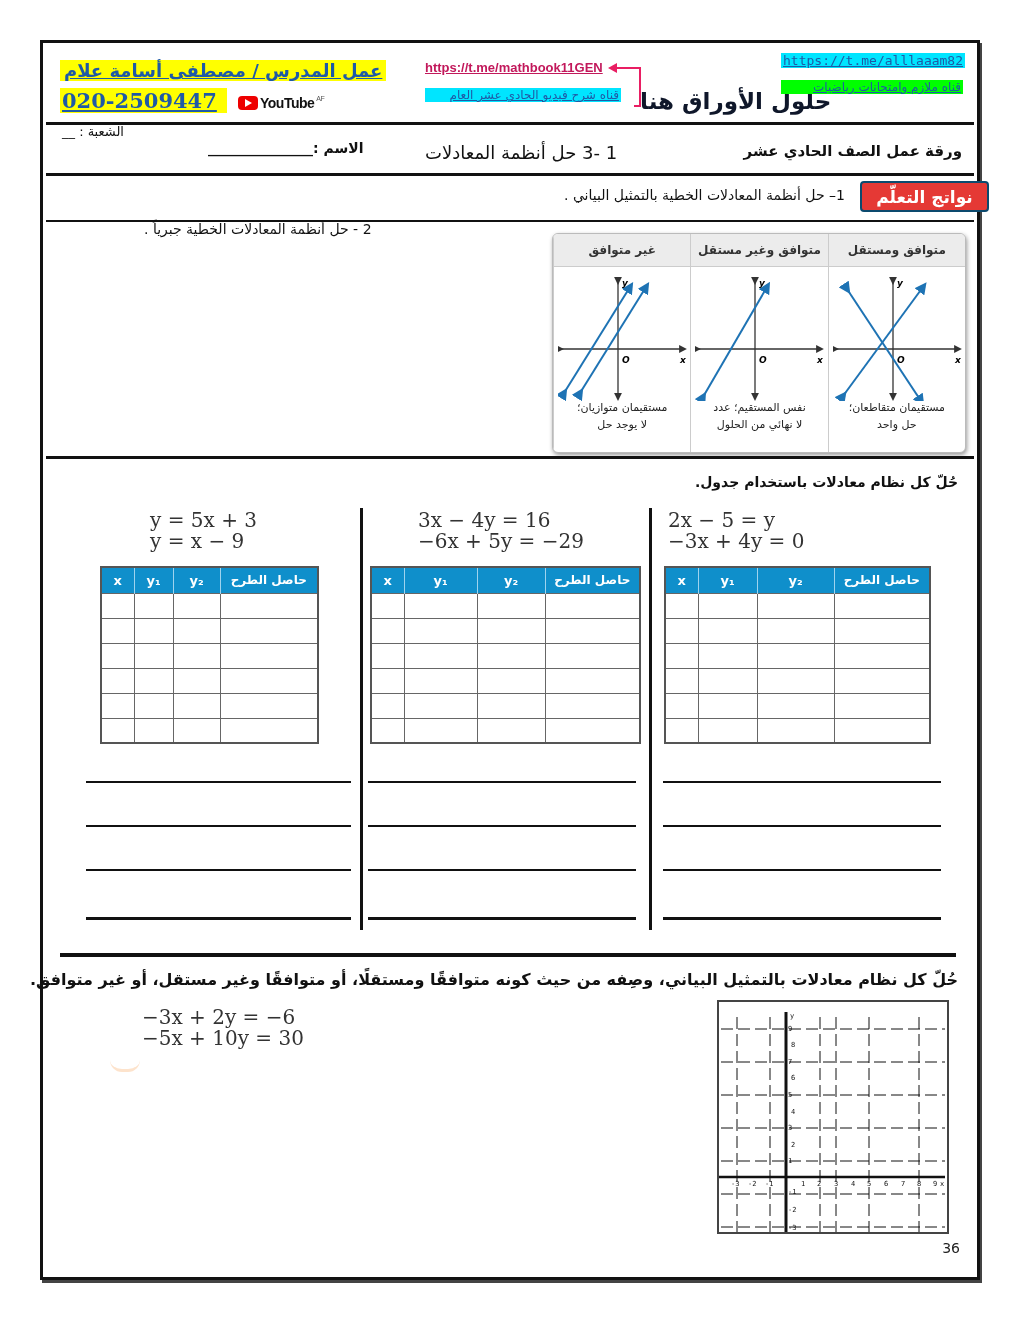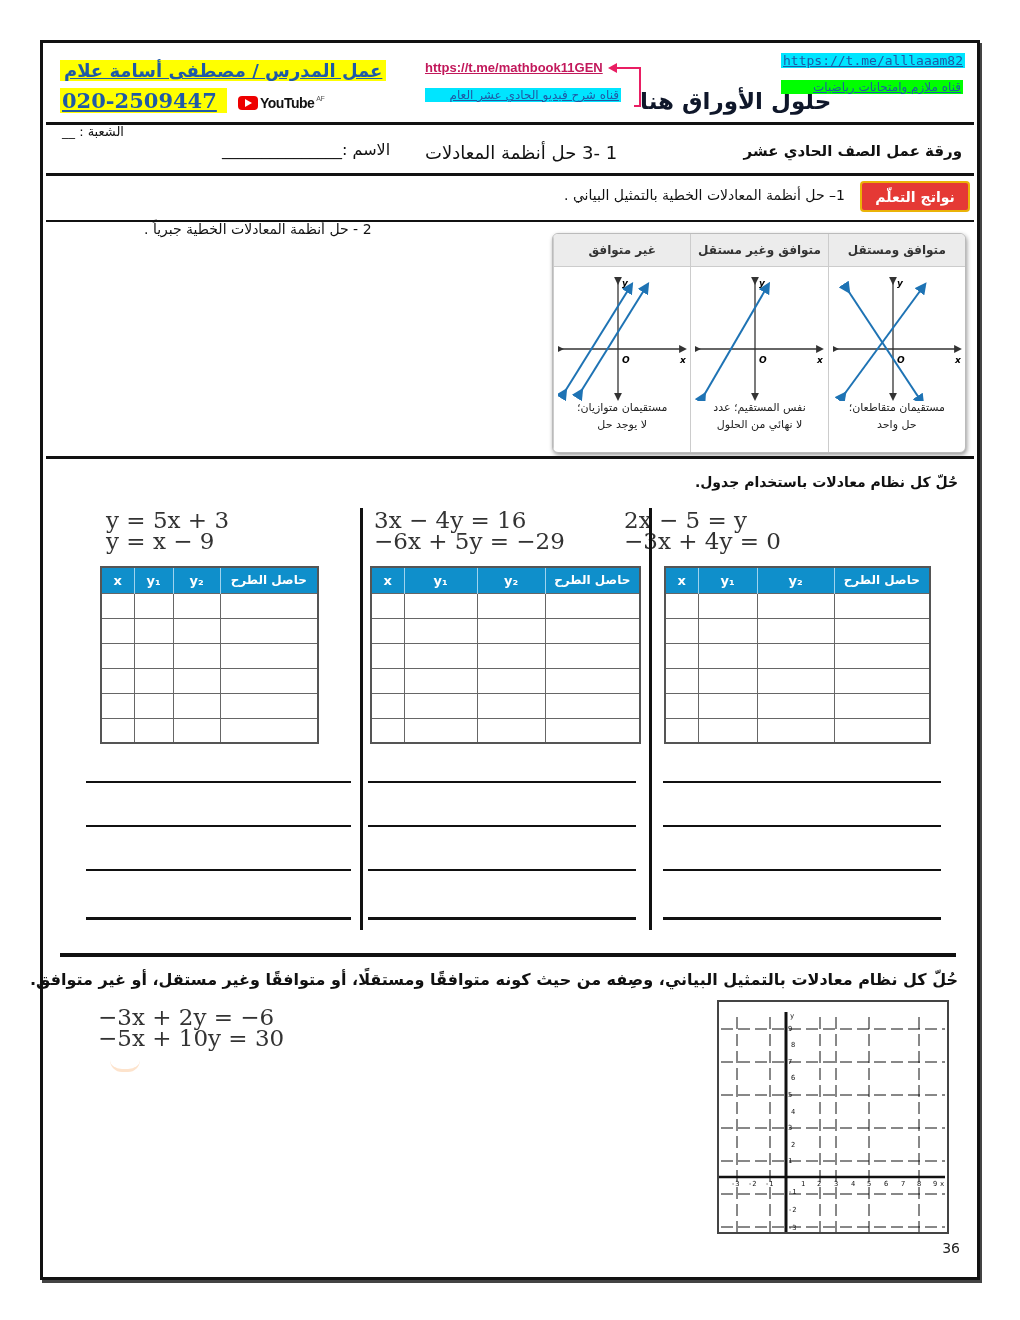--- a/index.html
+++ b/index.html
@@ -19,41 +19,41 @@
 
   .link-mathbook { position: absolute; left: 425px; top: 60px; color: #c2185b; font-size: 13px; font-weight: bold; text-decoration: underline; font-family: "Liberation Sans", sans-serif; }
   .arrow-svg { position: absolute; left: 608px; top: 58px; }
   .mathbook-desc { position: absolute; left: 425px; top: 88px; background: #00e5ff; color: #1f5aa6; font-size: 12px; text-decoration: underline; direction: rtl; padding: 0 2px; width: 196px; white-space: nowrap; overflow: hidden; }
   .solutions-here { position: absolute; left: 640px; top: 88px; color: #0f172a; font-weight: bold; font-size: 23px; direction: rtl; }
   .link-alllaaam { position: absolute; left: 781px; top: 53px; background: #00e5ff; color: #1f5aa6; font-size: 13px; text-decoration: underline; padding: 0 2px; font-family: "DejaVu Sans Mono", monospace; }
   .alllaaam-desc { position: absolute; left: 781px; top: 80px; background: #00ff00; color: #1f5aa6; font-size: 12px; text-decoration: underline; direction: rtl; padding: 0 2px; width: 182px; white-space: nowrap; overflow: hidden; }
 
   .sheet-title { position: absolute; right: 58px; top: 142px; font-size: 15px; font-weight: bold; direction: rtl; margin-left: 28px; }
   .lesson-title { position: absolute; left: 425px; top: 142px; font-size: 18px; direction: rtl; }
-  .name-field { position: absolute; left: 222px; top: 140px; font-size: 16px; font-weight: normal; direction: rtl; }
+  .name-field { position: absolute; left: 208px; top: 140px; font-size: 14px; font-weight: bold; direction: rtl; }
   .section-field { position: absolute; left: 62px; top: 124px; font-size: 13px; direction: rtl; }
 
-  .outcomes-badge { position: absolute; left: 860px; top: 181px; width: 110px; height: 31px; background: #e53935; border: 2px solid #eab308; border-radius: 4px; color: #fff; font-weight: bold; font-size: 14px; display: flex; align-items: center; justify-content: center; direction: rtl; }
+  .outcomes-badge { position: absolute; left: 860px; top: 181px; width: 129px; height: 31px; background: #e53935; border: 2px solid #0c4a6e; border-radius: 4px; color: #fff; font-weight: bold; font-size: 17px; display: flex; align-items: center; justify-content: center; direction: rtl; }
   .outcome-1 { position: absolute; right: 175px; top: 187px; font-size: 14px; direction: rtl; }
   .outcome-2 { position: absolute; left: 144px; top: 187px; font-size: 14px; direction: rtl; margin-top: 34px; }
 
   
   .concept { position: absolute; left: 552px; top: 233px; width: 414px; height: 220px; border: 1px solid #bbb; border-radius: 6px; box-shadow: 1px 2px 4px #999; overflow: hidden; background: #fff; }
   .concept-head { display: flex; flex-direction: row-reverse; height: 33px; background: #ececec; border-bottom: 1px solid #ccc; }
   .concept-head div { flex: 1; text-align: center; font-weight: bold; font-size: 12px; line-height: 33px; color: #333; border-left: 1px solid #ccc; direction: rtl; }
   .concept-body { display: flex; flex-direction: row-reverse; height: 186px; }
   .concept-col { flex: 1; border-left: 1px solid #ccc; position: relative; }
   .concept-col svg { position: absolute; left: 4px; top: 4px; }
   .concept-cap { position: absolute; left: 0; right: 0; top: 132px; text-align: center; font-size: 11px; direction: rtl; line-height: 17px; color: #222; }
 
   
   .instr-table { position: absolute; right: 62px; top: 474px; font-weight: bold; font-size: 14px; direction: rtl; }
   .instr-graph { position: absolute; right: 62px; top: 970px; font-weight: bold; font-size: 16px; direction: rtl; }
 
-  .eq { position: absolute; font-family: "DejaVu Serif", serif; font-size: 23px; line-height: 21px; color: #333; }
+  .eq { position: absolute; font-family: "DejaVu Serif", serif; font-size: 20px; line-height: 21px; color: #333; margin-left: 44px; }
 
   table.wt { position: absolute; border-collapse: collapse; border: 2px solid #555; }
   table.wt th { background: #0f8fcb; color: #fff; height: 26px; font-size: 13px; font-weight: bold; border-left: 1px solid #9fd3ee; }
   table.wt th.ar { direction: rtl; font-size: 12px; }
   table.wt td { height: 25px; border: 1px solid #666; }
 
   .vsep { position: absolute; width: 3px; background: #111; }
   .answer-line { position: absolute; height: 2px; background: #111; }
 
   

